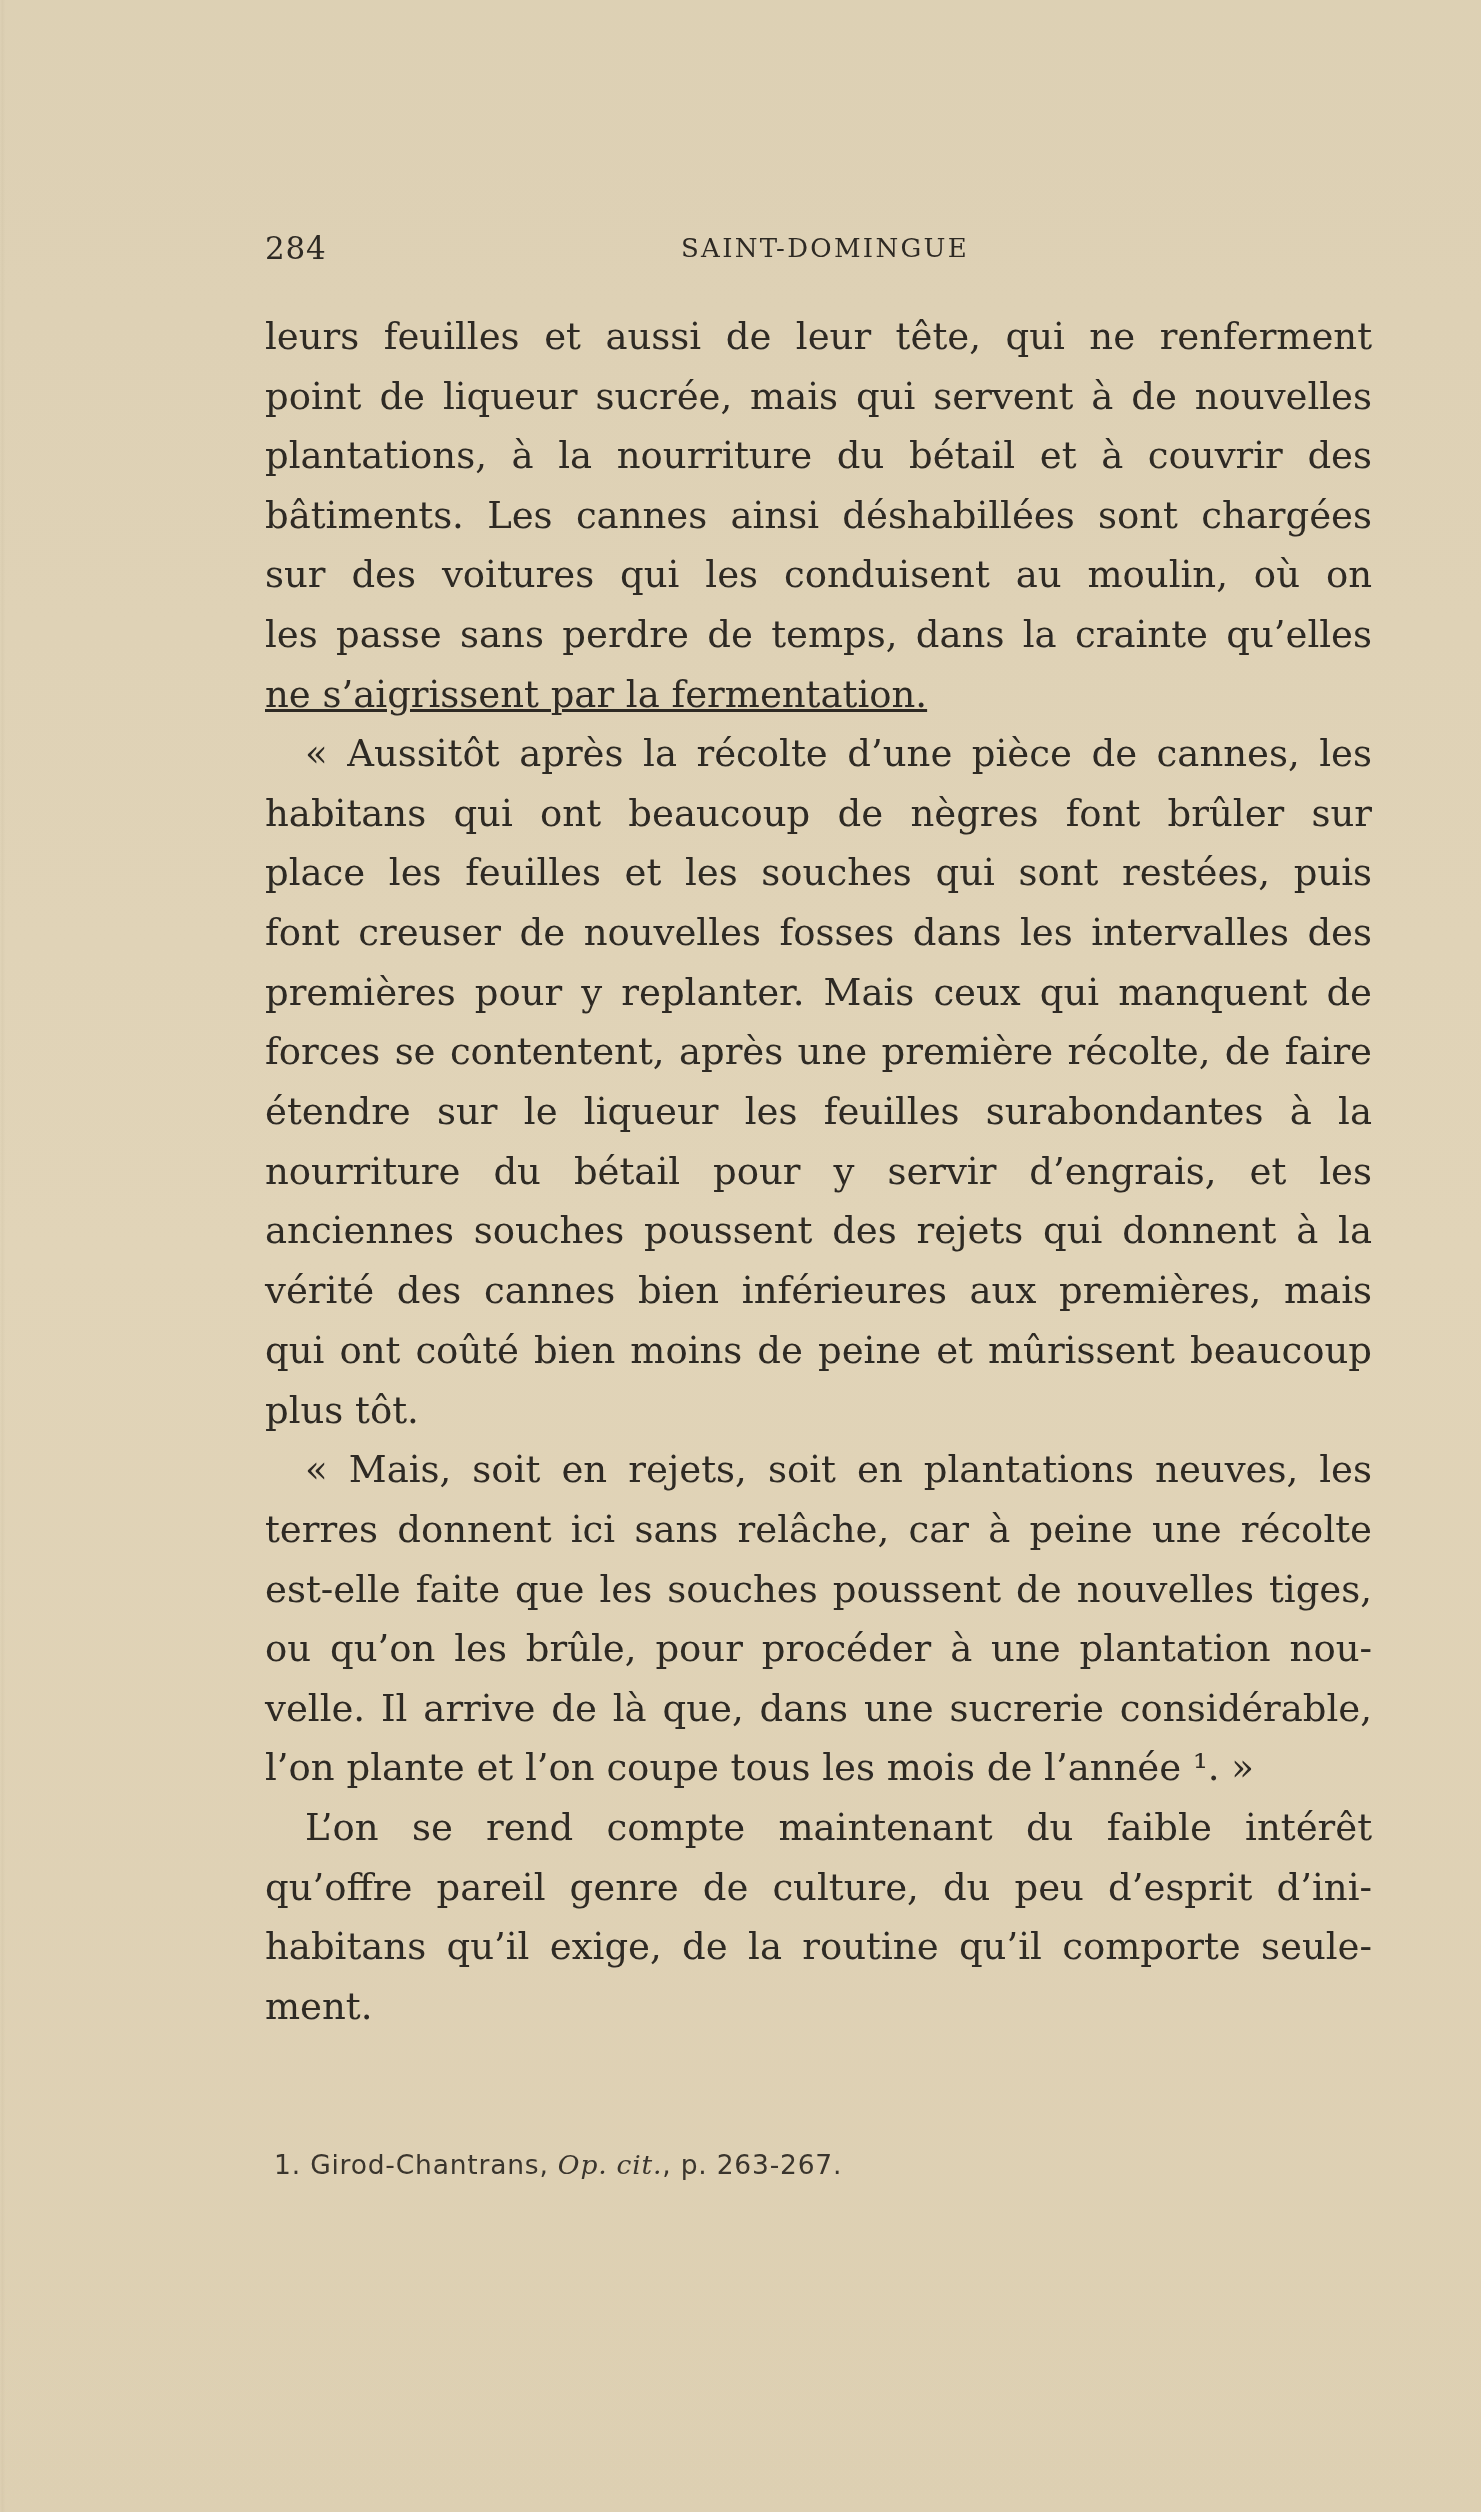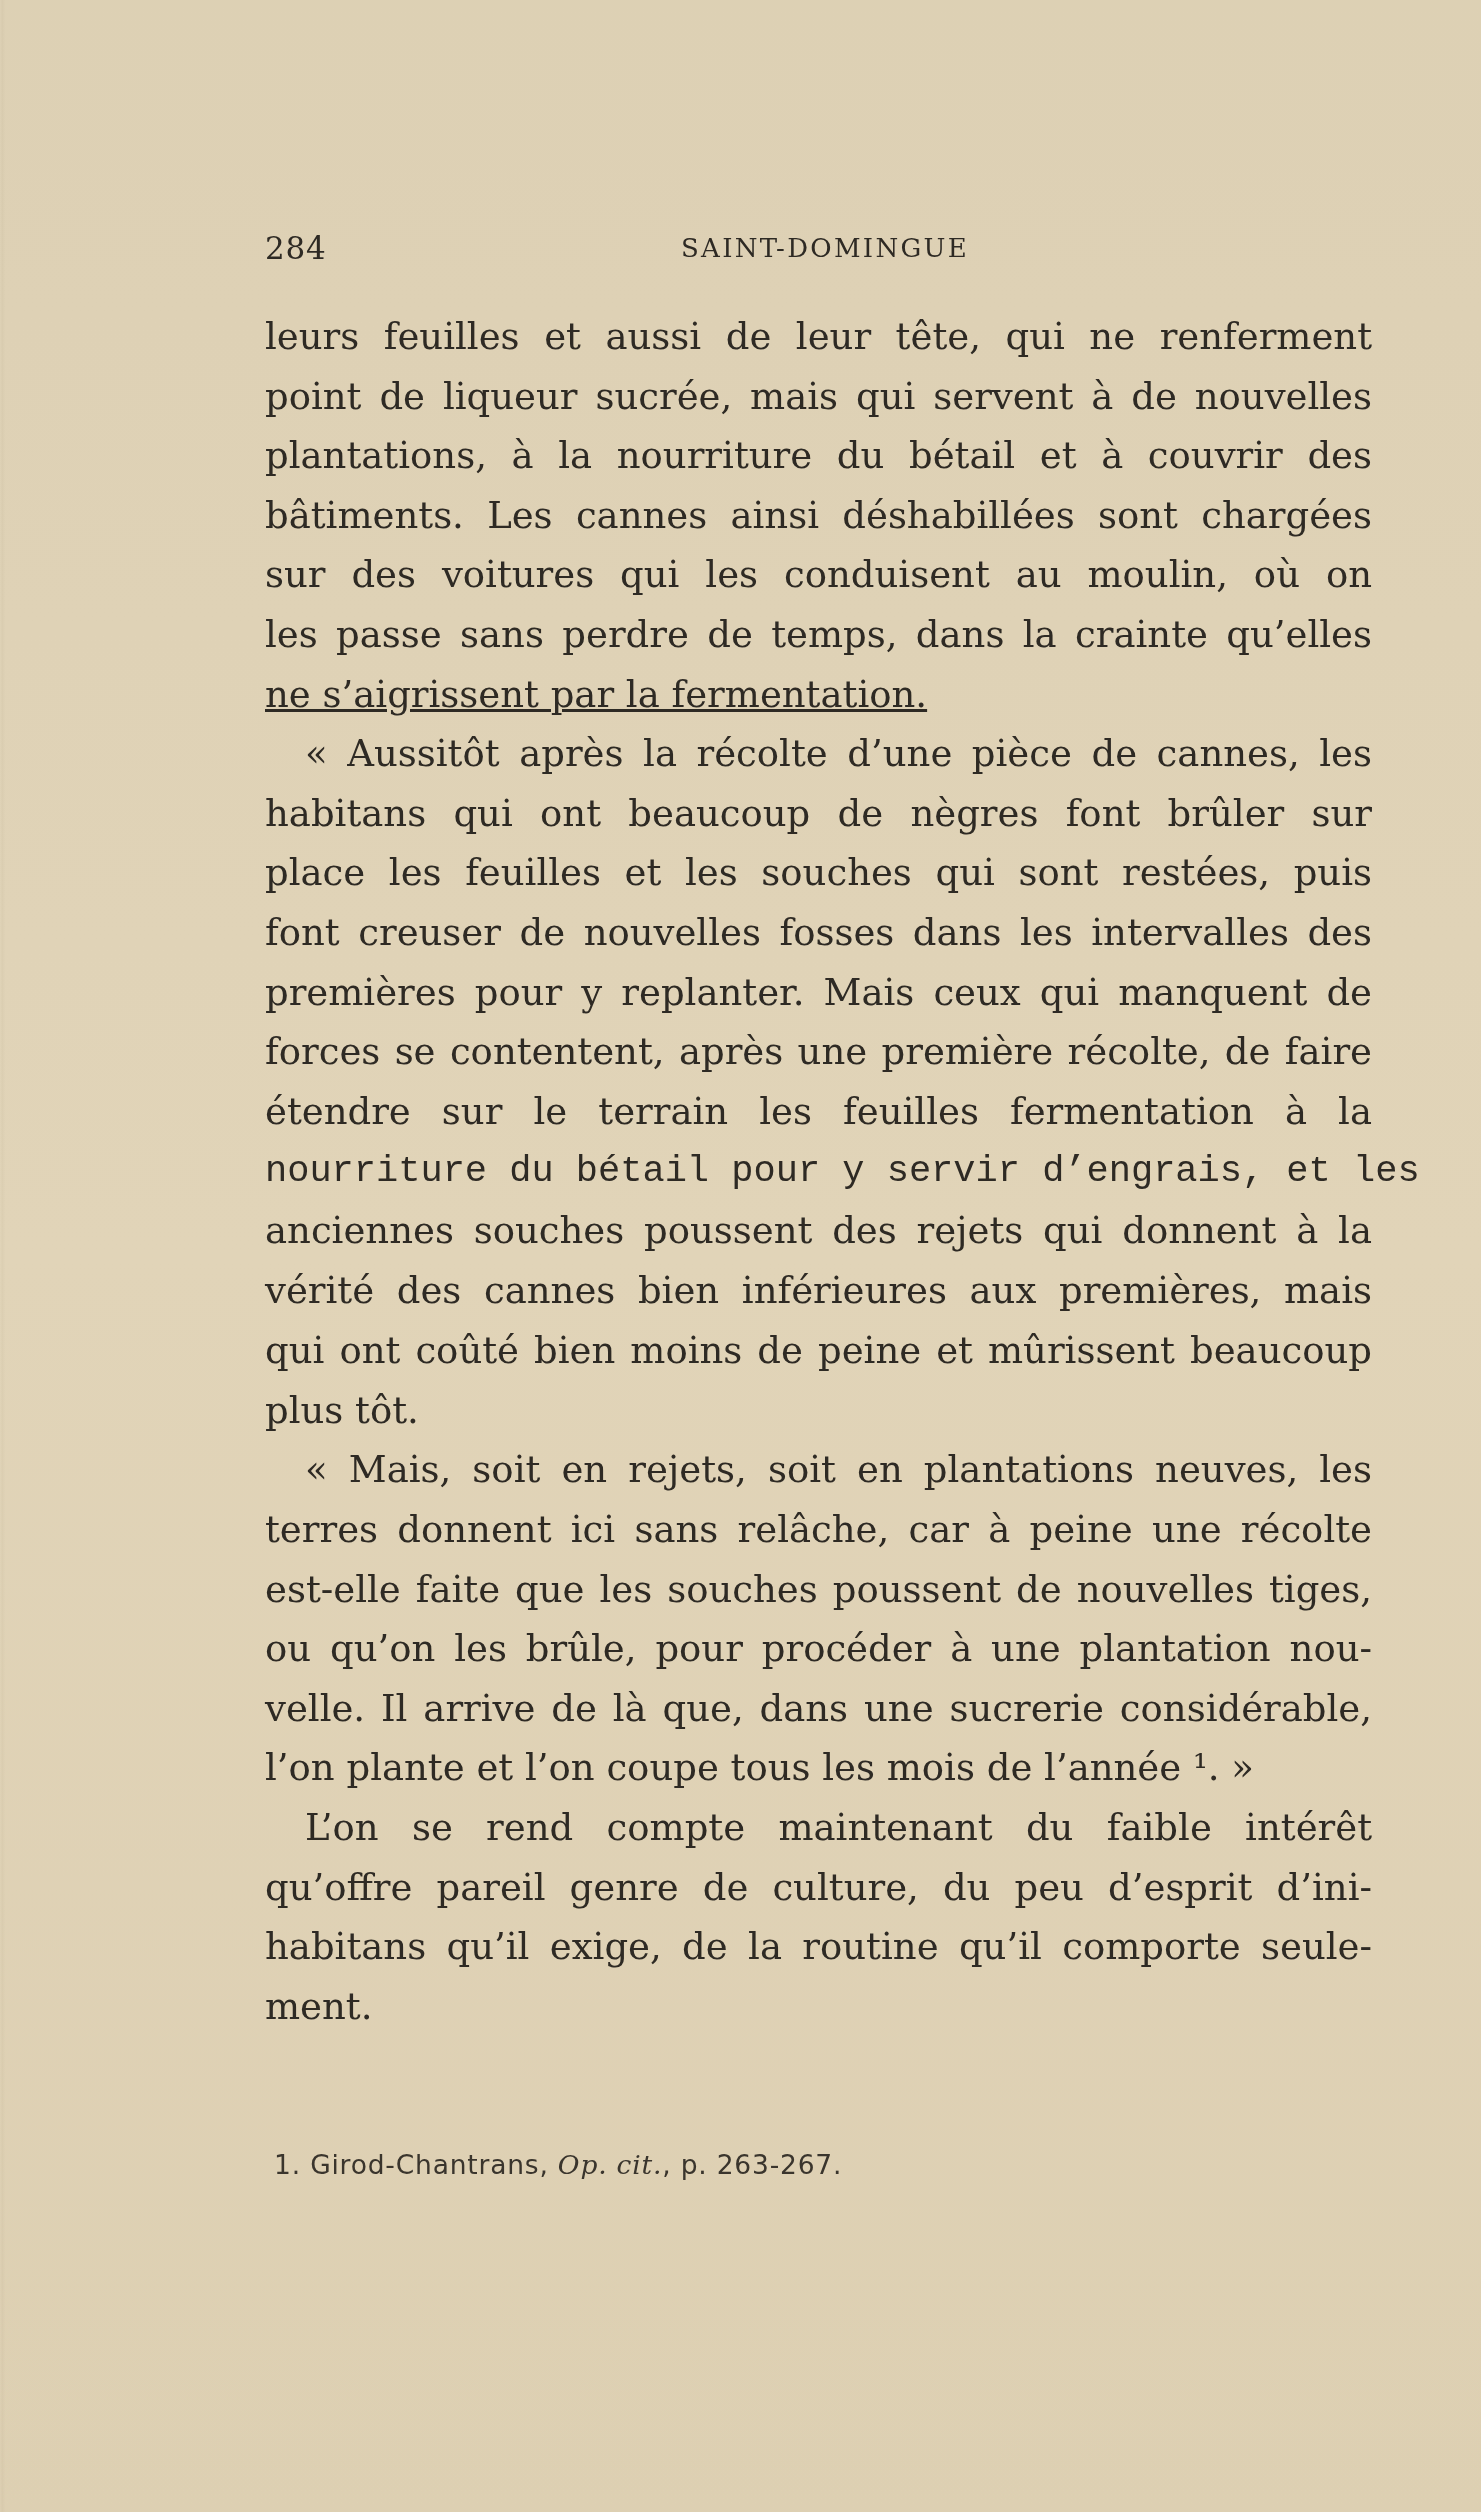--- a/index.html
+++ b/index.html
@@ -47,22 +47,22 @@
       <div class="line" style="top: 492px;">bâtiments. Les cannes ainsi déshabillées sont chargées</div>
       <div class="line" style="top: 551px;">sur des voitures qui les conduisent au moulin, où on</div>
       <div class="line" style="top: 611px;">les passe sans perdre de temps, dans la crainte qu’elles</div>
       <div class="line last" style="top: 671px; text-decoration: underline;">ne s’aigrissent par la fermentation.</div>
       <div class="line indent" style="top: 730px;">« Aussitôt après la récolte d’une pièce de cannes, les</div>
       <div class="line" style="top: 790px;">habitans qui ont beaucoup de nègres font brûler sur</div>
       <div class="line" style="top: 849px;">place les feuilles et les souches qui sont restées, puis</div>
       <div class="line" style="top: 909px;">font creuser de nouvelles fosses dans les intervalles des</div>
       <div class="line" style="top: 969px;">premières pour y replanter. Mais ceux qui manquent de</div>
       <div class="line" style="top: 1028px;">forces se contentent, après une première récolte, de faire</div>
-      <div class="line" style="top: 1088px;">étendre sur le terrain les feuilles fermentation à la</div>
-      <div class="line" style="top: 1148px; font-family: Liberation Mono, monospace;">nourriture du bétail pour y servir d’engrais, et les</div>
+      <div class="line" style="top: 1088px;">étendre sur le liqueur les feuilles surabondantes à la</div>
+      <div class="line" style="top: 1148px;">nourriture du bétail pour y servir d’engrais, et les</div>
       <div class="line" style="top: 1207px;">anciennes souches poussent des rejets qui donnent à la</div>
       <div class="line" style="top: 1267px;">vérité des cannes bien inférieures aux premières, mais</div>
       <div class="line" style="top: 1327px;">qui ont coûté bien moins de peine et mûrissent beaucoup</div>
       <div class="line last" style="top: 1387px;">plus tôt.</div>
       <div class="line indent" style="top: 1446px;">« Mais, soit en rejets, soit en plantations neuves, les</div>
       <div class="line" style="top: 1506px;">terres donnent ici sans relâche, car à peine une récolte</div>
       <div class="line" style="top: 1566px;">est-elle faite que les souches poussent de nouvelles tiges,</div>
       <div class="line" style="top: 1625px;">ou qu’on les brûle, pour procéder à une plantation nou-</div>
       <div class="line" style="top: 1685px;">velle. Il arrive de là que, dans une sucrerie considérable,</div>
       <div class="line last" style="top: 1744px;">l’on plante et l’on coupe tous les mois de l’année ¹. »</div>

